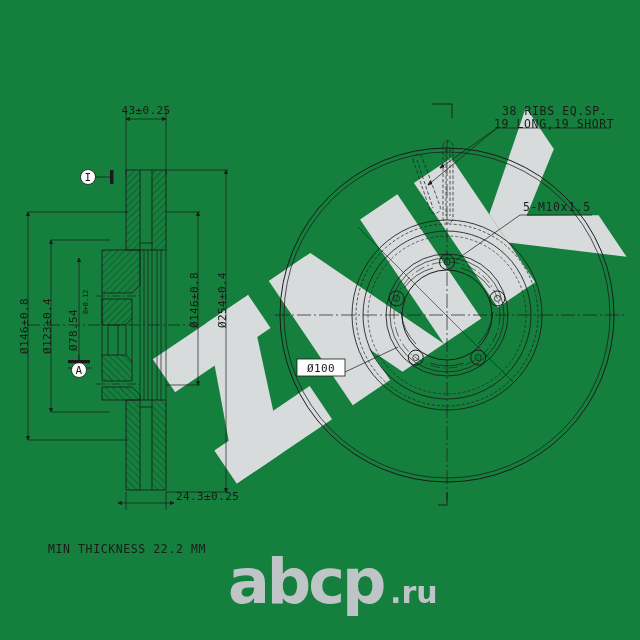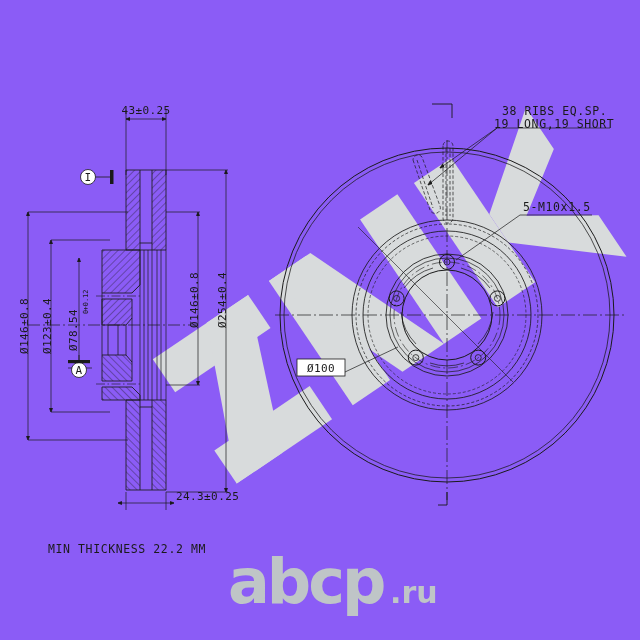--- a/index.html
+++ b/index.html
@@ -8,21 +8,21 @@
     padding: 0;
     background: #ffffff;
   }
   body {
     font-family: "DejaVu Sans Mono", monospace;
   }
   #root {
     position: relative;
     width: 640px;
     height: 640px;
-    background: #8b5cf6;
+    background: #15803d;
     overflow: hidden;
   }
   #drawing {
     position: absolute;
     left: 0;
     top: 0;
     width: 640px;
     height: 640px;
   }
   .dim-text {

